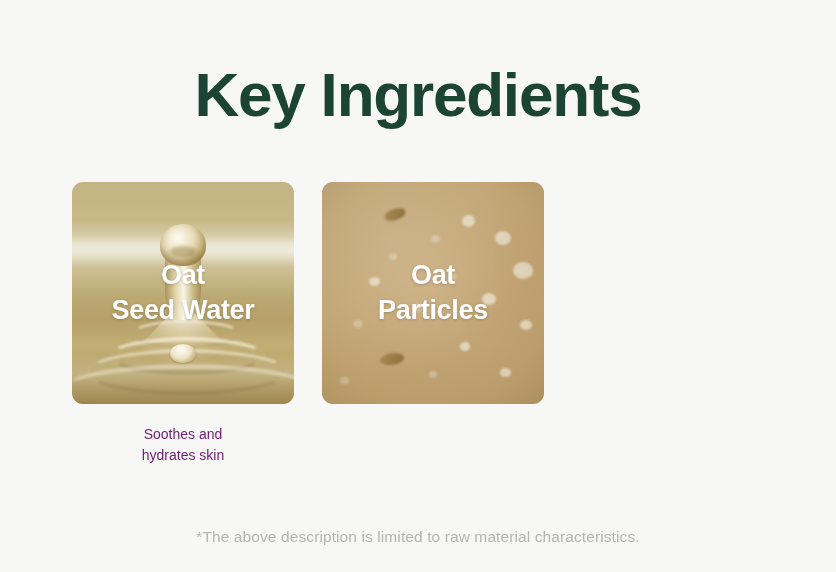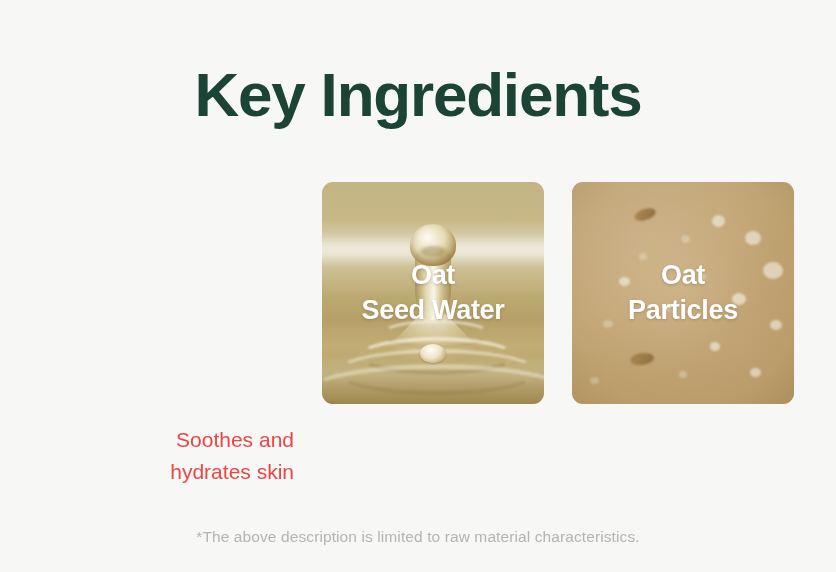--- a/index.html
+++ b/index.html
@@ -36,21 +36,20 @@
 
   
   .cards {
     position: absolute;
     left: 72px;
     top: 182px;
     width: 722px;
     height: 222px;
     display: flex;
     gap: 28px;
-    justify-content: flex-end;
   }
   .card {
     position: relative;
     width: 222px;
     height: 222px;
     border-radius: 11px;
     overflow: hidden;
     flex: 0 0 222px;
   }
   .card-art {
@@ -296,24 +295,24 @@
     position: absolute;
     left: 72px;
     top: 424px;
     width: 722px;
     display: flex;
     gap: 28px;
   }
   .caption {
     flex: 0 0 222px;
     width: 222px;
-    text-align: right;
-    font-size: 21px;
+    text-align: center;
+    font-size: 14px;
     line-height: 1.52;
-    color: #ef4444;
+    color: #701a75;
     white-space: pre-line;
   }
 
   
   .footnote {
     position: absolute;
     left: 0;
     top: 528px;
     width: 836px;
     text-align: center;

